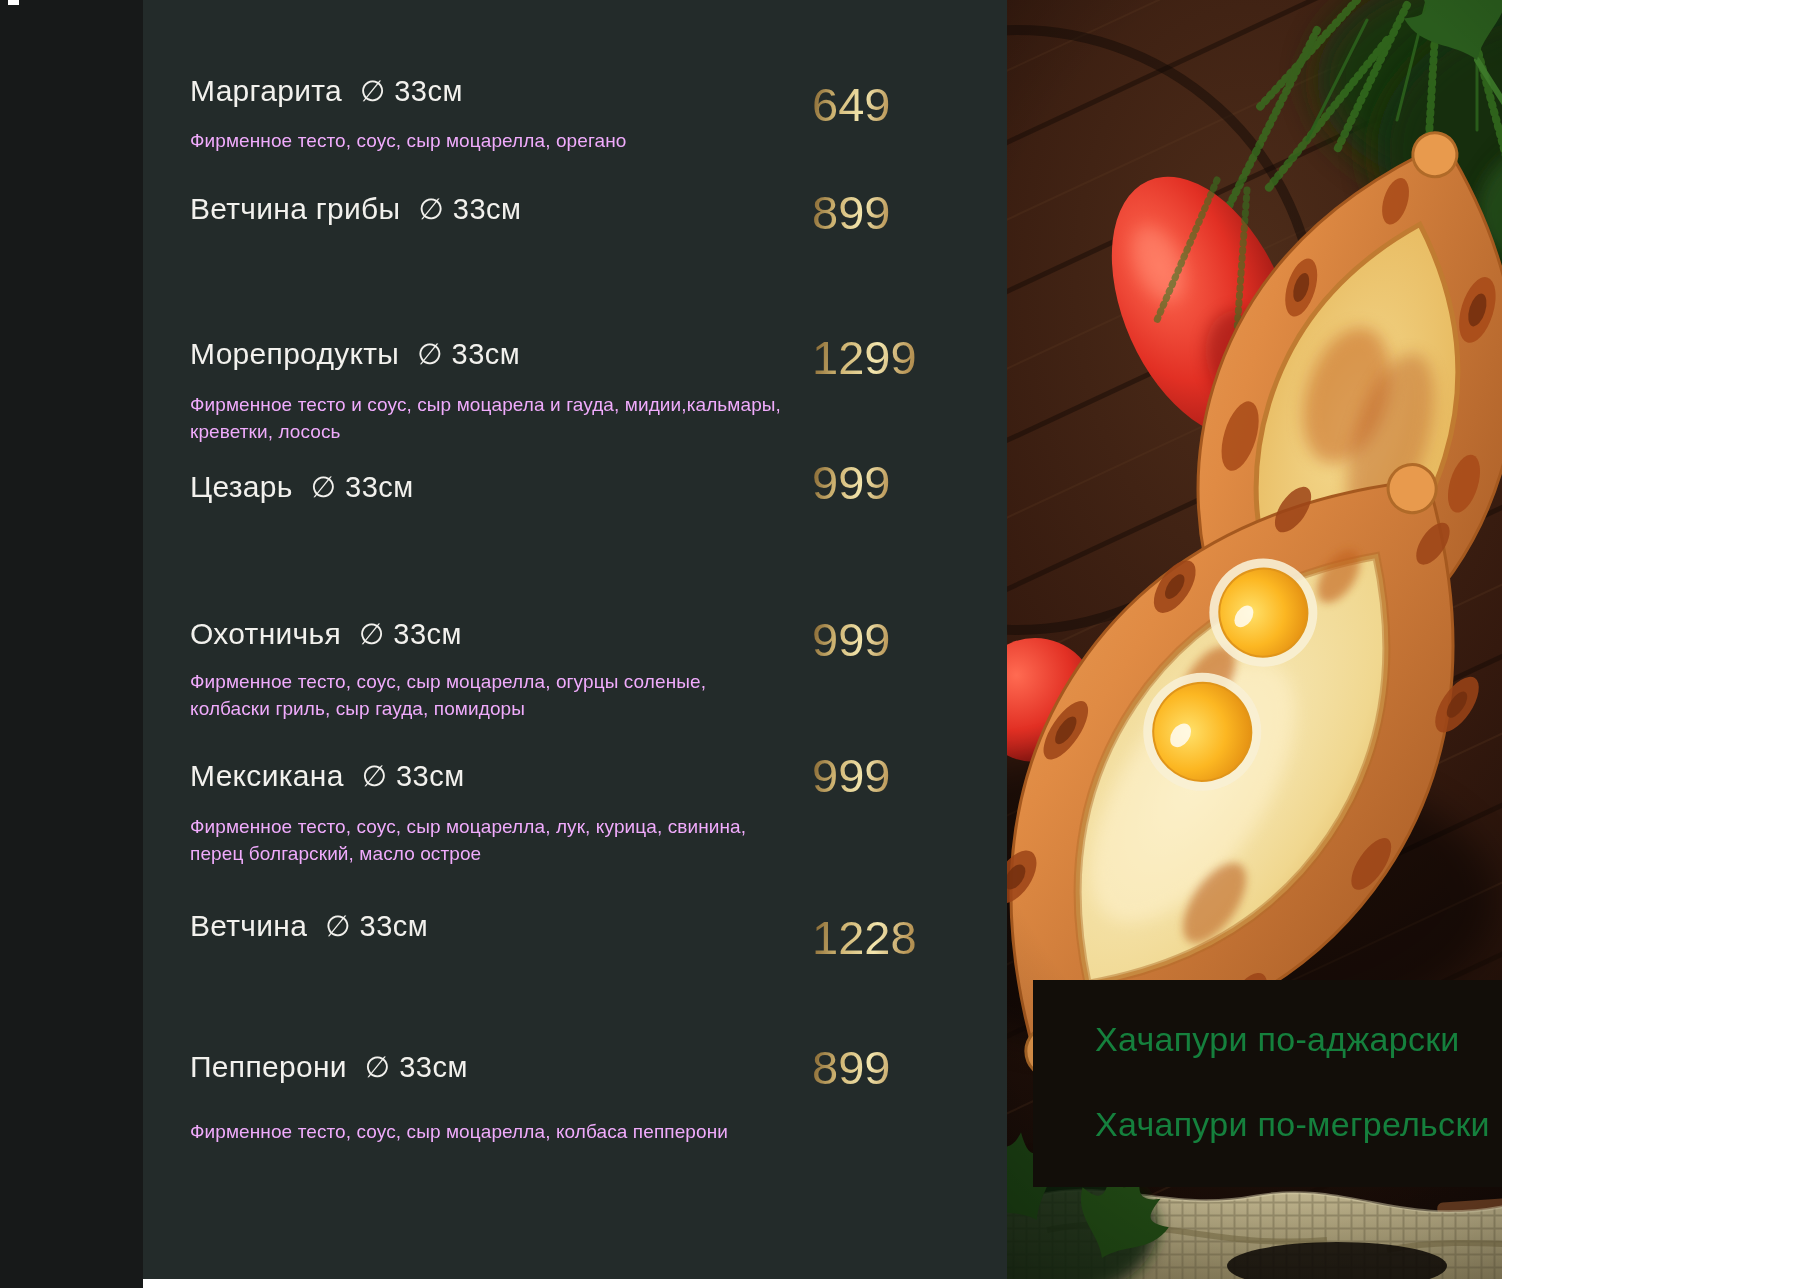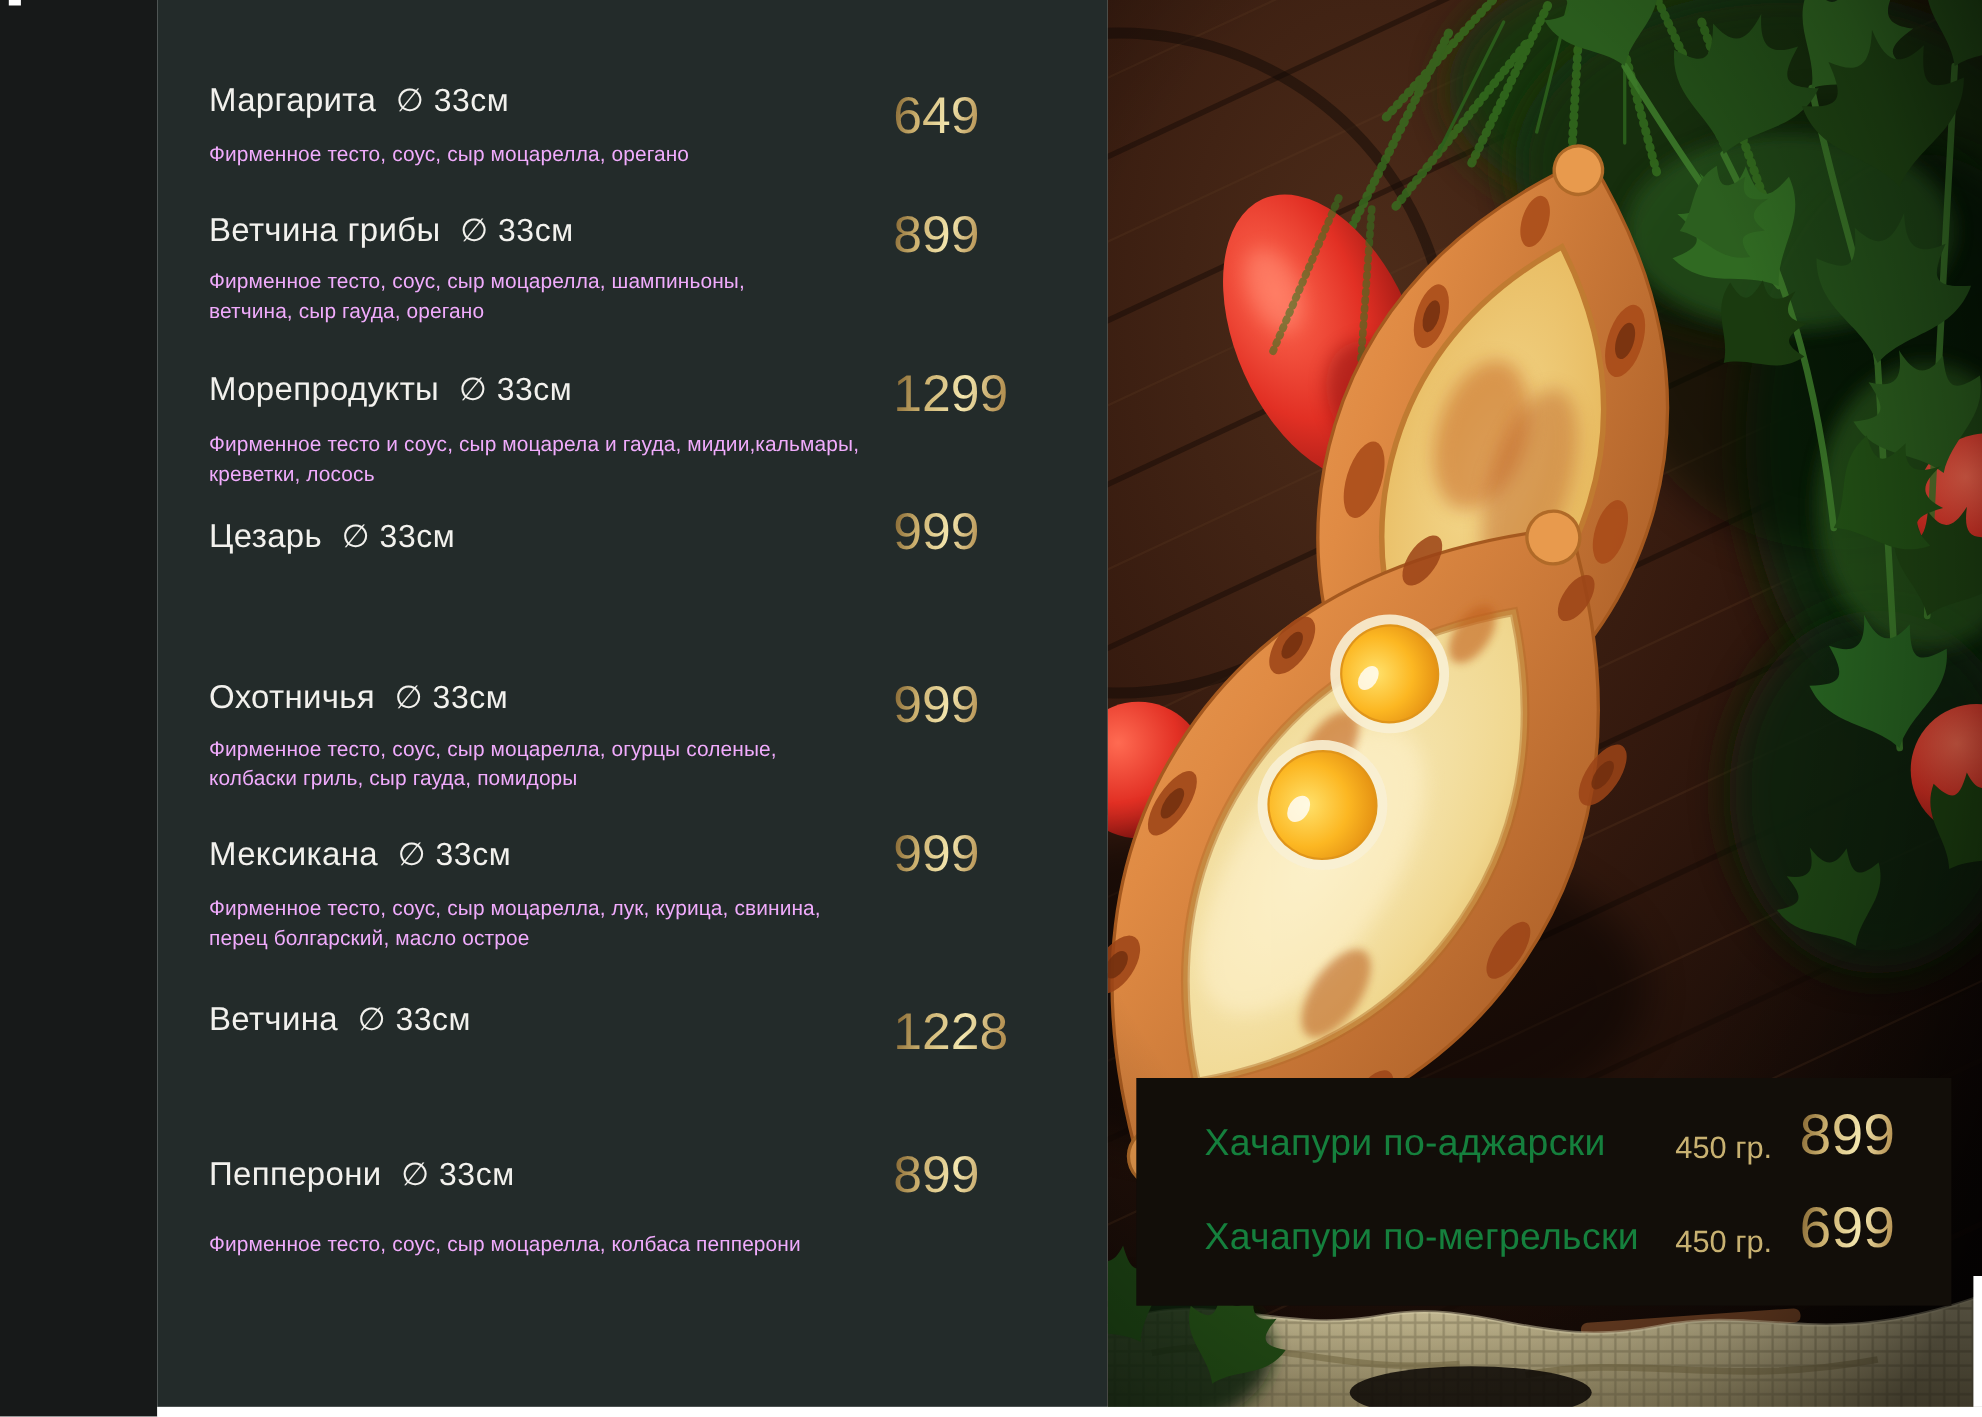--- a/index.html
+++ b/index.html
@@ -1,16 +1,16 @@
 <!DOCTYPE html>
 <html><head>
 <meta charset="utf-8">
 <style>
   html,body { margin:0; padding:0; background:#ffffff; }
-  .page { position:relative; width:1802px; height:1288px; background:#ffffff; overflow:hidden;
+  .page { position:relative; width:1502px; height:1288px; background:#ffffff; overflow:hidden;
           font-family:"Liberation Sans", sans-serif; }
 
   
   .left-strip { position:absolute; left:0; top:0; width:143px; height:1288px; background:#171919; }
   .corner-notch { position:absolute; left:8px; top:0; width:11px; height:5px; background:#ffffff; }
   .menu-panel { position:absolute; left:143px; top:0; width:864px; height:1279px; background:#232b2a; }
 
   
   .menu-item { position:absolute; left:47px; white-space:nowrap; }
   .item-name { font-size:30px; color:#f2f1ed; letter-spacing:.3px; }
@@ -53,22 +53,20 @@
 
     <div class="menu-item" style="top:74px">
       <span class="item-name">Маргарита</span><span class="item-size">∅ 33см</span>
     </div>
     <div class="item-desc" style="top:127px">Фирменное тесто, соус, сыр моцарелла, орегано</div>
     <div class="price gold-grad" style="top:81px"><span class="price-num">649</span><span class="price-cur">р</span></div>
 
     <div class="menu-item" style="top:192px">
       <span class="item-name">Ветчина грибы</span><span class="item-size">∅ 33см</span>
     </div>
-    <div class="item-desc" style="top:243px">Фирменное тесто, соус, сыр моцарелла, шампиньоны,
-ветчина, сыр гауда, орегано</div>
     <div class="price gold-grad" style="top:189px"><span class="price-num">899</span><span class="price-cur">р</span></div>
 
     <div class="menu-item" style="top:337px">
       <span class="item-name">Морепродукты</span><span class="item-size">∅ 33см</span>
     </div>
     <div class="item-desc" style="top:391px">Фирменное тесто и соус, сыр моцарела и гауда, мидии,кальмары,
 креветки, лосось</div>
     <div class="price gold-grad" style="top:334px"><span class="price-num">1299</span><span class="price-cur">р</span></div>
 
     <div class="menu-item" style="top:470px">

